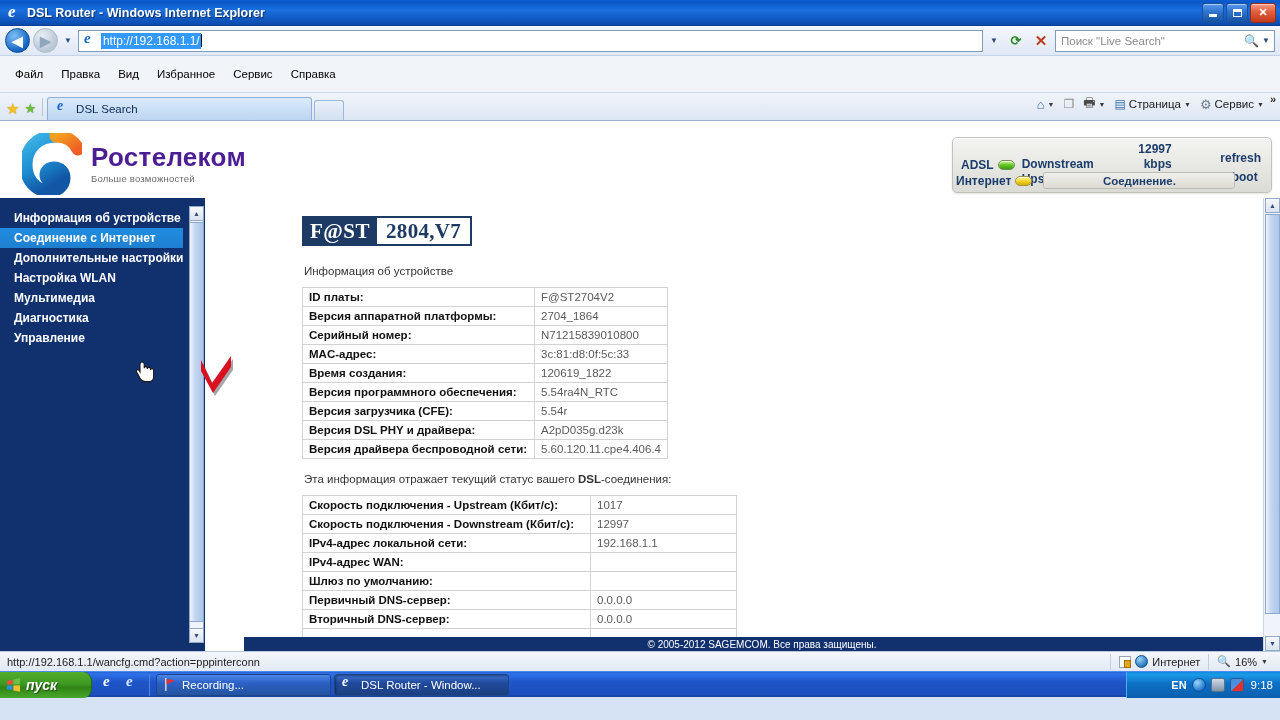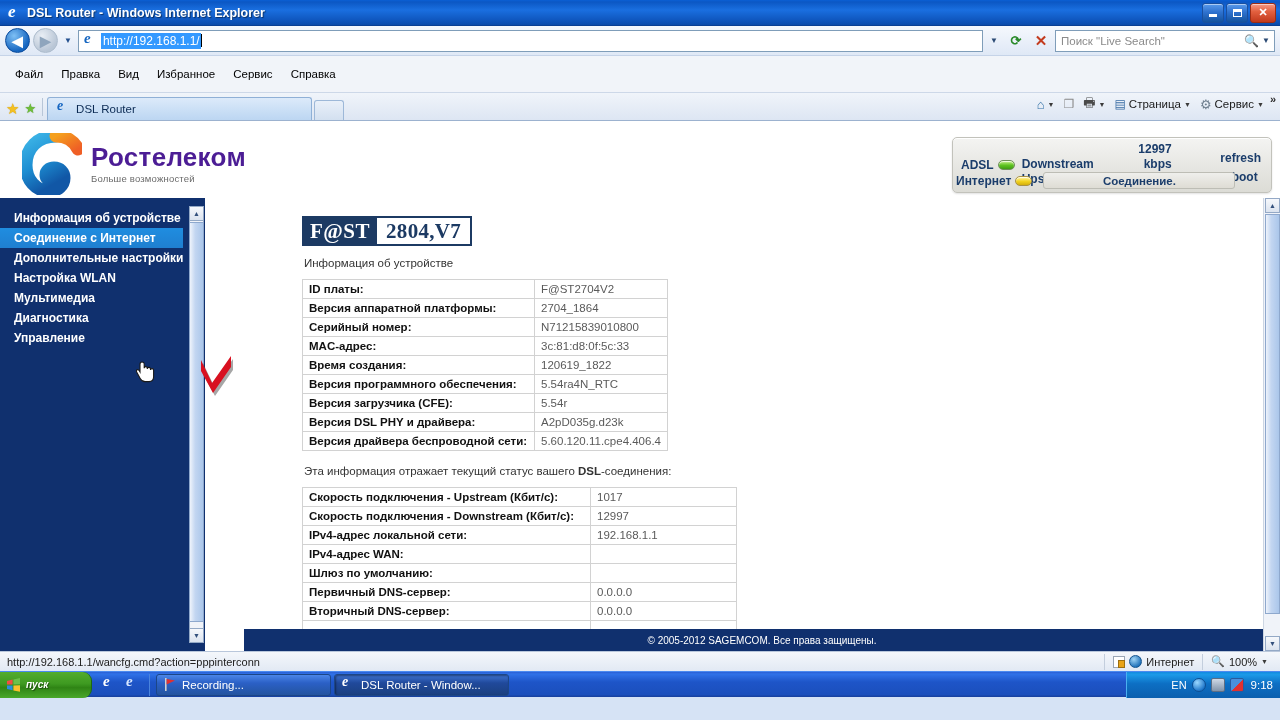--- a/index.html
+++ b/index.html
@@ -232,21 +232,21 @@
   .sb-thumb{
     position:absolute;left:1px;width:15px;
     background:linear-gradient(to right,#eef3fb,#c3d6f1 40%,#aac6ea);
     border:1px solid #8ea8cd;
   }
 
   .content{
     flex:1;background:#fff;position:relative;overflow:hidden;
   }
   .content-inner{padding:18px 0 0 58px;}
-  .fast-logo{display:inline-flex;align-items:stretch;height:30px;margin-bottom:11px;}
+  .fast-logo{display:inline-flex;align-items:stretch;height:30px;margin-bottom:19px;}
   .fast-a{
     background:#1c3a63;color:#fff;font-family:"Liberation Serif",serif;
     font-weight:bold;font-size:21px;padding:1px 7px 0 8px;
     display:flex;align-items:center;letter-spacing:.5px;
   }
   .fast-b{
     background:#fff;color:#1c3a63;font-family:"Liberation Serif",serif;
     font-weight:bold;font-size:21px;padding:1px 9px 0 9px;
     border:2px solid #1c3a63;border-left:none;
     display:flex;align-items:center;letter-spacing:.3px;
@@ -263,21 +263,21 @@
     height:19px;
   }
   table.itbl td.k{color:#111;font-weight:bold;background:#fff;}
   table.itbl td.v{color:#5a5a5a;background:#fff;}
   .tbl1 td.k{width:232px;}
   .tbl1 td.v{width:132px;}
   .tbl2 td.k{width:288px;}
   .tbl2 td.v{width:146px;}
 
   .copybar{
-    position:absolute;left:0;right:0;bottom:0;height:22px;
+    position:absolute;left:0;right:0;bottom:0;height:14px;
     background:#10306e;color:#fff;font-size:10px;
     display:flex;align-items:center;justify-content:center;
   }
   .page-scroll{
     position:absolute;right:0;top:0;width:17px;height:100%;
     background:#f0f3f9;border-left:1px solid #cdd6e3;
   }
 
   
   .hand-cursor{position:absolute;left:136px;top:240px;width:20px;height:24px;z-index:40;}
@@ -311,21 +311,21 @@
   }
   .startbtn{
     height:26px;min-width:92px;display:flex;align-items:center;gap:5px;
     padding:0 16px 0 6px;
     background:linear-gradient(to bottom,#53ac2e 0%,#3e9a21 45%,#2f8415 60%,#49a82a 100%);
     border-right:1px solid #1f6a10;
     border-radius:0 9px 9px 0;
   }
   .start-flag{width:15px;height:14px;position:relative;flex:none;}
   .start-text{
-    color:#fff;font-size:10px;font-weight:bold;font-style:italic;
+    color:#fff;font-size:14px;font-weight:bold;font-style:italic;
     text-shadow:1px 1px 1px rgba(0,0,0,.45);
   }
   .quick{display:flex;align-items:center;gap:7px;padding:0 8px;
     border-right:1px solid #4a84dd;height:22px;margin-left:2px;}
   .q-ie{position:relative;width:16px;height:15px;}
   .q-ie::before{content:"e";font-family:"Liberation Serif",serif;font-style:italic;
     font-weight:bold;font-size:15px;color:#fff;position:absolute;left:1px;top:-4px;}
   .q-ie2::before{color:#d6e6ff;}
   .tasks{display:flex;align-items:center;gap:3px;padding-left:6px;flex:1;}
   .task{
@@ -341,21 +341,21 @@
   }
   .t-rec{width:13px;height:13px;flex:none;position:relative;}
   .t-ie{position:relative;width:14px;height:13px;flex:none;}
   .t-ie::before{content:"e";font-family:"Liberation Serif",serif;font-style:italic;
     font-weight:bold;font-size:14px;color:#fff;position:absolute;left:0;top:-4px;}
   .tray{
     height:26px;display:flex;align-items:center;gap:5px;padding:0 7px 0 8px;
     background:linear-gradient(to bottom,#128ae0 0%,#1b9ae8 10%,#0d6fc4 45%,#0b5fae 100%);
     border-left:1px solid #4ab0f0;
   }
-  .tray-lang{color:#fff;font-size:11px;font-weight:normal;margin-left:36px;}
+  .tray-lang{color:#fff;font-size:11px;font-weight:bold;margin-left:36px;}
   .tray-ico{width:14px;height:14px;border-radius:50%;flex:none;}
   .tray-clock{color:#fff;font-size:11.5px;padding-left:2px;}
 </style>
 </head>
 <body>
 
 <div class="titlebar">
   <span class="title-ie-icon"></span>
   <span class="title-text">DSL Router - Windows Internet Explorer</span>
   <span class="win-btns">
@@ -398,21 +398,21 @@
 </div>
 
 <div class="tabrow">
   <span class="fav-icons">
     <span class="star">★</span>
     <span class="star add">★</span>
   </span>
   <span class="sep-v"></span>
   <span class="tab">
     <span class="ie"></span>
-    <span>DSL Router</span>
+    <span>DSL Search</span>
   </span>
   <span class="newtab"></span>
 
   <span class="cmdbar">
     <span class="cmd">
       <span class="ico-home">⌂</span>
       <span class="caret">▼</span>
     </span>
     <span class="cmd">
       <span class="ico-feed">❐</span>
@@ -624,21 +624,21 @@
 
 <div class="ie-status">
   <span class="st-left">http://192.168.1.1/wancfg.cmd?action=pppinterconn</span>
   <span class="st-cell">
     <span class="lock-ico"></span>
     <span class="globe-ico"></span>
     <span>Интернет</span>
   </span>
   <span class="st-cell">
     <span class="zoom-ico">🔍</span>
-    <span>100%</span>
+    <span>16%</span>
     <span class="caret">▼</span>
   </span>
 </div>
 
 <div class="taskbar">
   <span class="startbtn">
     <span class="start-flag">
       <svg width="15" height="14" viewBox="0 0 15 14">
         <path d="M1 3 L6.6 1.6 L6.6 6.4 L1 6.6 Z" fill="#f14e42"></path>
         <path d="M7.4 1.4 L14 0 L14 6.3 L7.4 6.4 Z" fill="#6cc04a"></path>

